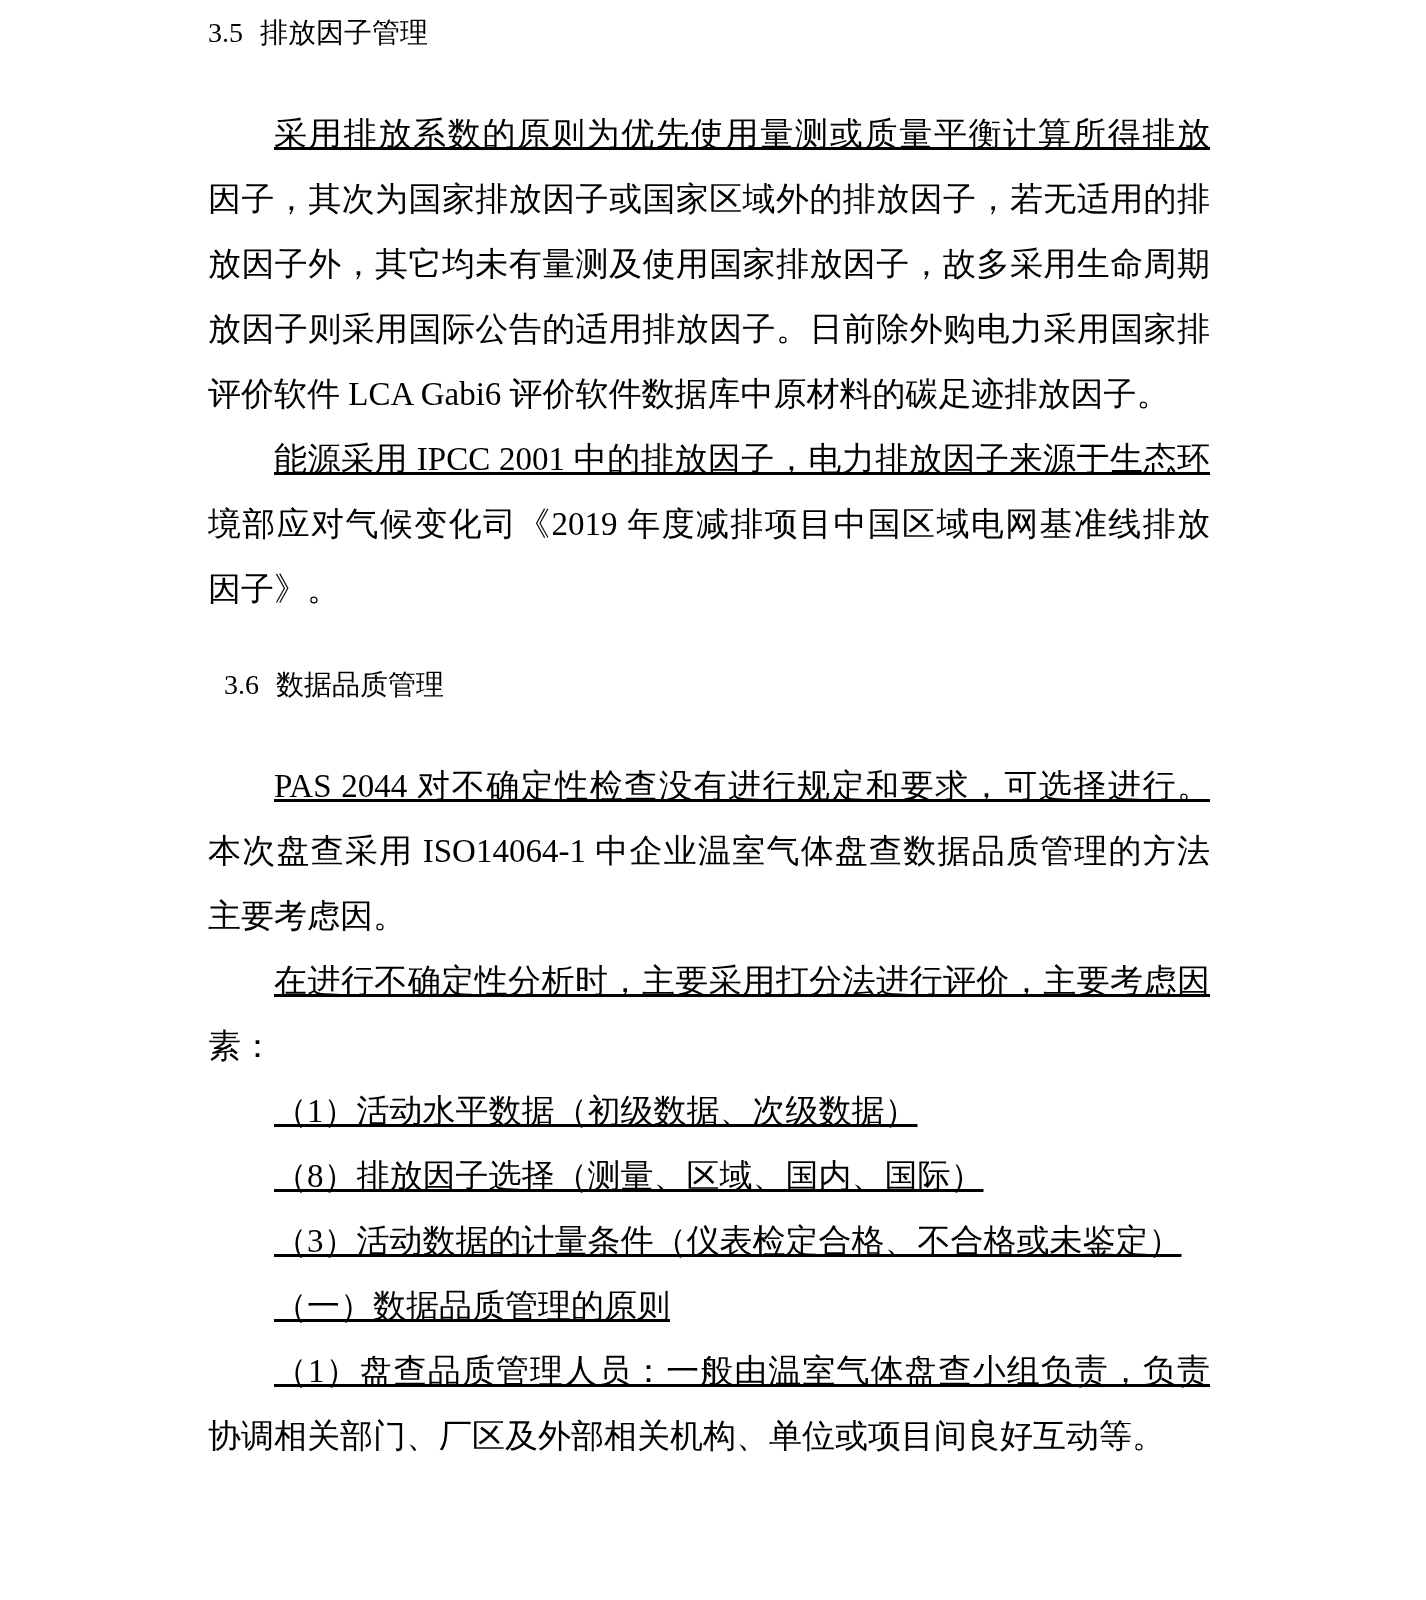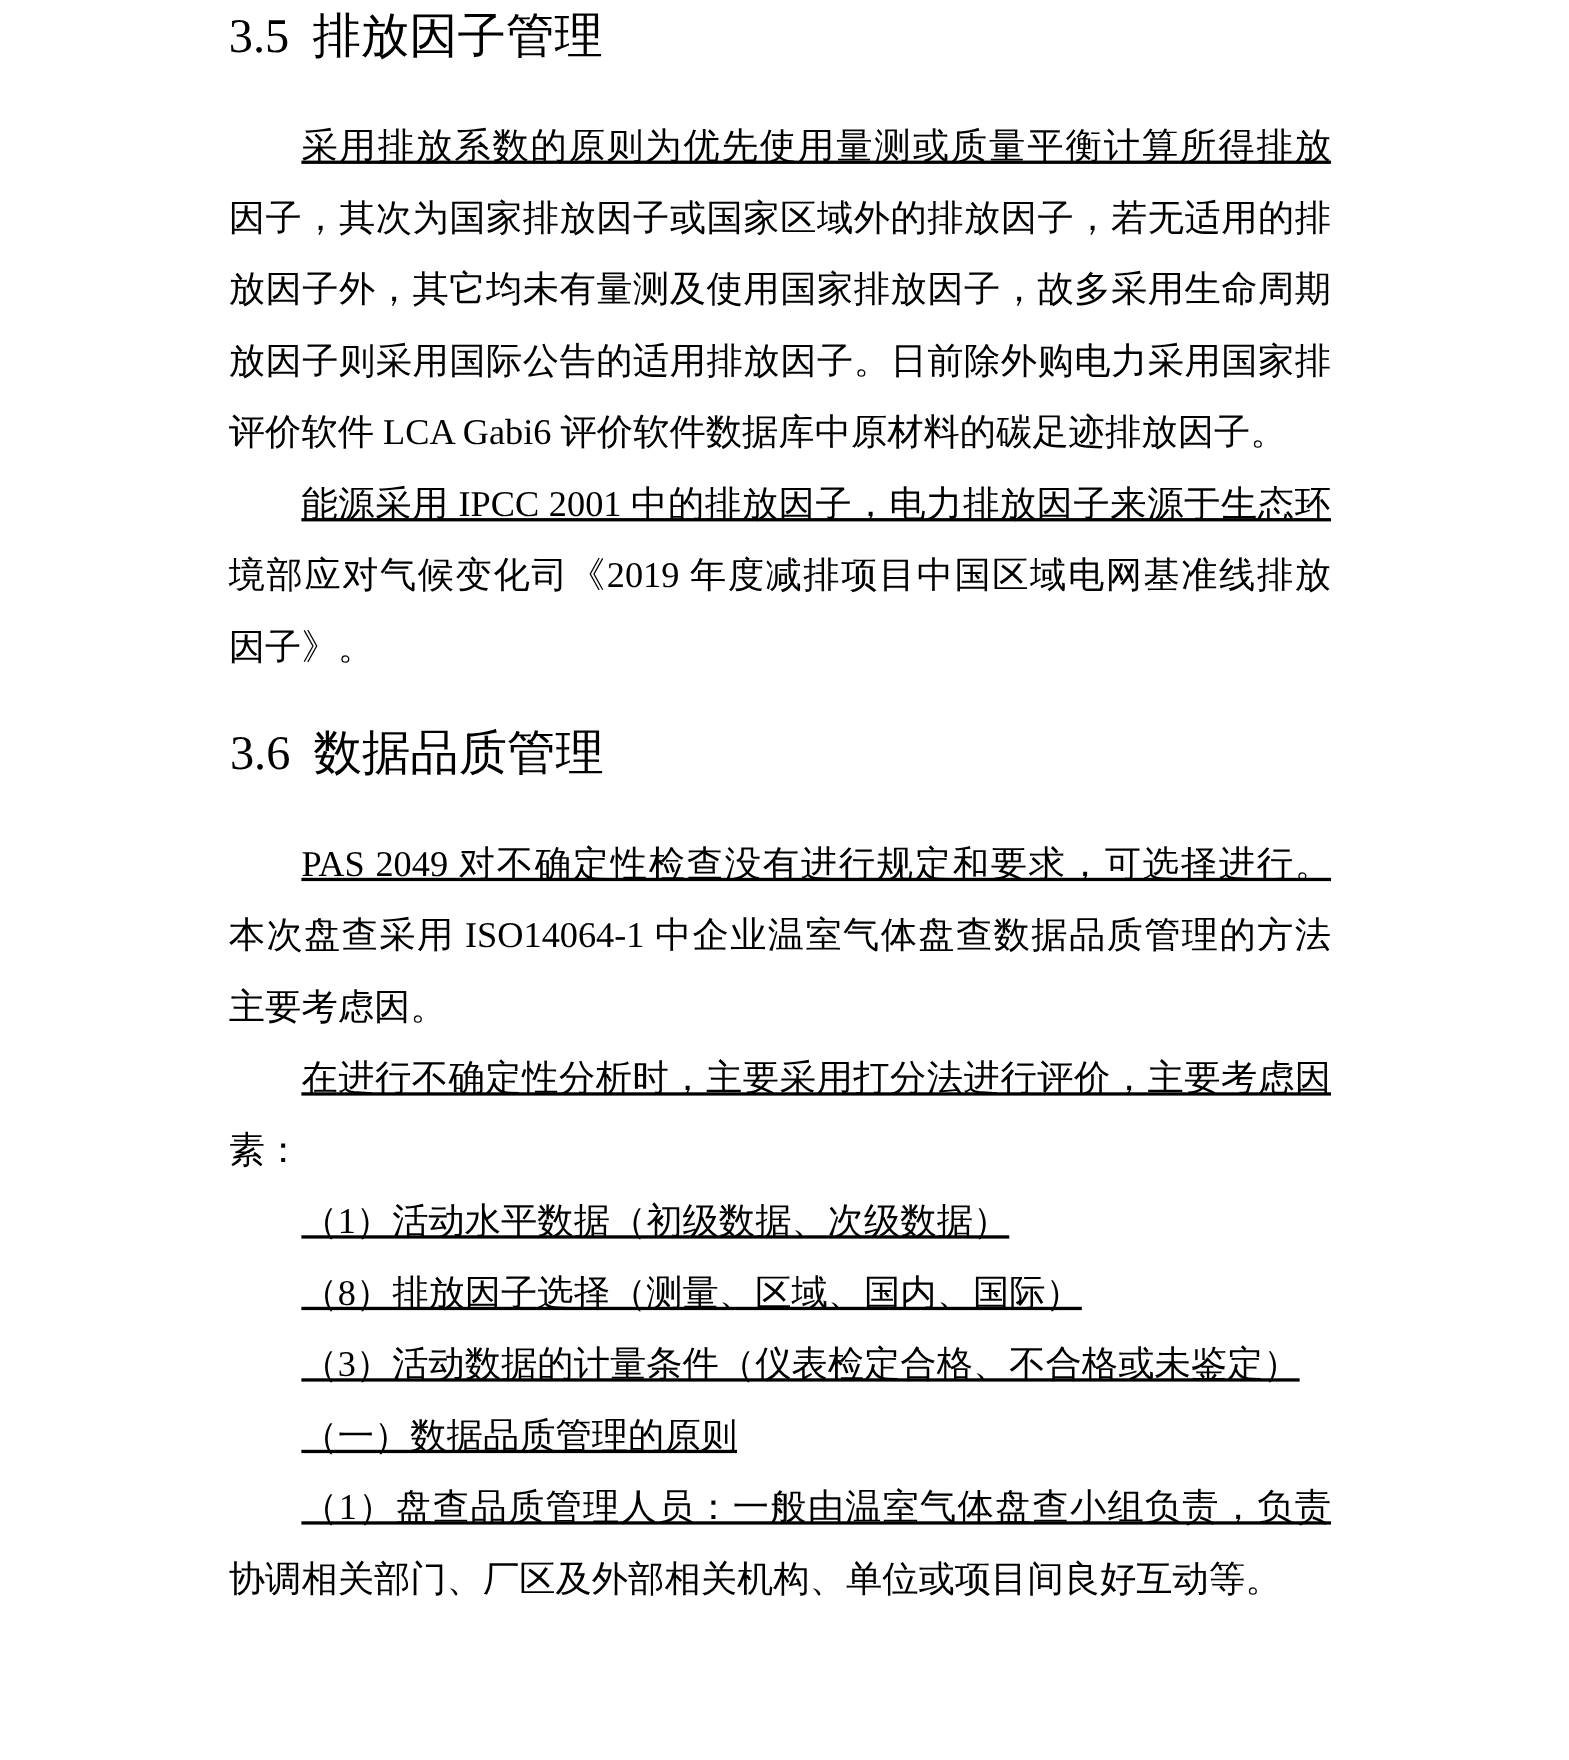--- a/index.html
+++ b/index.html
@@ -16,29 +16,29 @@
     color: #000000;
     overflow: hidden;
   }
   .page {
     padding: 0 216px 0 208px;
     box-sizing: border-box;
     width: 1426px;
     height: 1600px;
   }
   .h {
-    font-size: 44px;
+    font-size: 28px;
     font-weight: normal;
     line-height: 65px;
     margin: 0;
     word-spacing: 10px;
     white-space: pre-wrap;
   }
   .h-35 { margin: 0 0 37px 0; }
-  .h-36 { margin: 30px 0 37px 1px; }
+  .h-36 { margin: 30px 0 37px 16px; }
   .para { margin: 0; }
   .ln {
     text-align: justify;
     text-align-last: justify;
   }
   .ln.end {
     text-align-last: left;
   }
   .ln.ind {
     text-indent: 2em;
@@ -62,21 +62,21 @@
 
   <div class="para">
     <div class="ln ind">能源采用 IPCC 2001 中的排放因子，电力排放因子来源于生态环</div>
     <div class="ln">境部应对气候变化司《2019 年度减排项目中国区域电网基准线排放</div>
     <div class="ln end">因子》。</div>
   </div>
 
   <h2 class="h h-36">3.6 数据品质管理</h2>
 
   <div class="para">
-    <div class="ln ind">PAS 2049 对不确定性检查没有进行规定和要求，可选择进行。</div>
+    <div class="ln ind">PAS 2044 对不确定性检查没有进行规定和要求，可选择进行。</div>
     <div class="ln">本次盘查采用 ISO14064-1 中企业温室气体盘查数据品质管理的方法</div>
     <div class="ln end">主要考虑因。</div>
   </div>
 
   <div class="para">
     <div class="ln ind">在进行不确定性分析时，主要采用打分法进行评价，主要考虑因</div>
     <div class="ln end">素：</div>
   </div>
 
   <div class="para">

